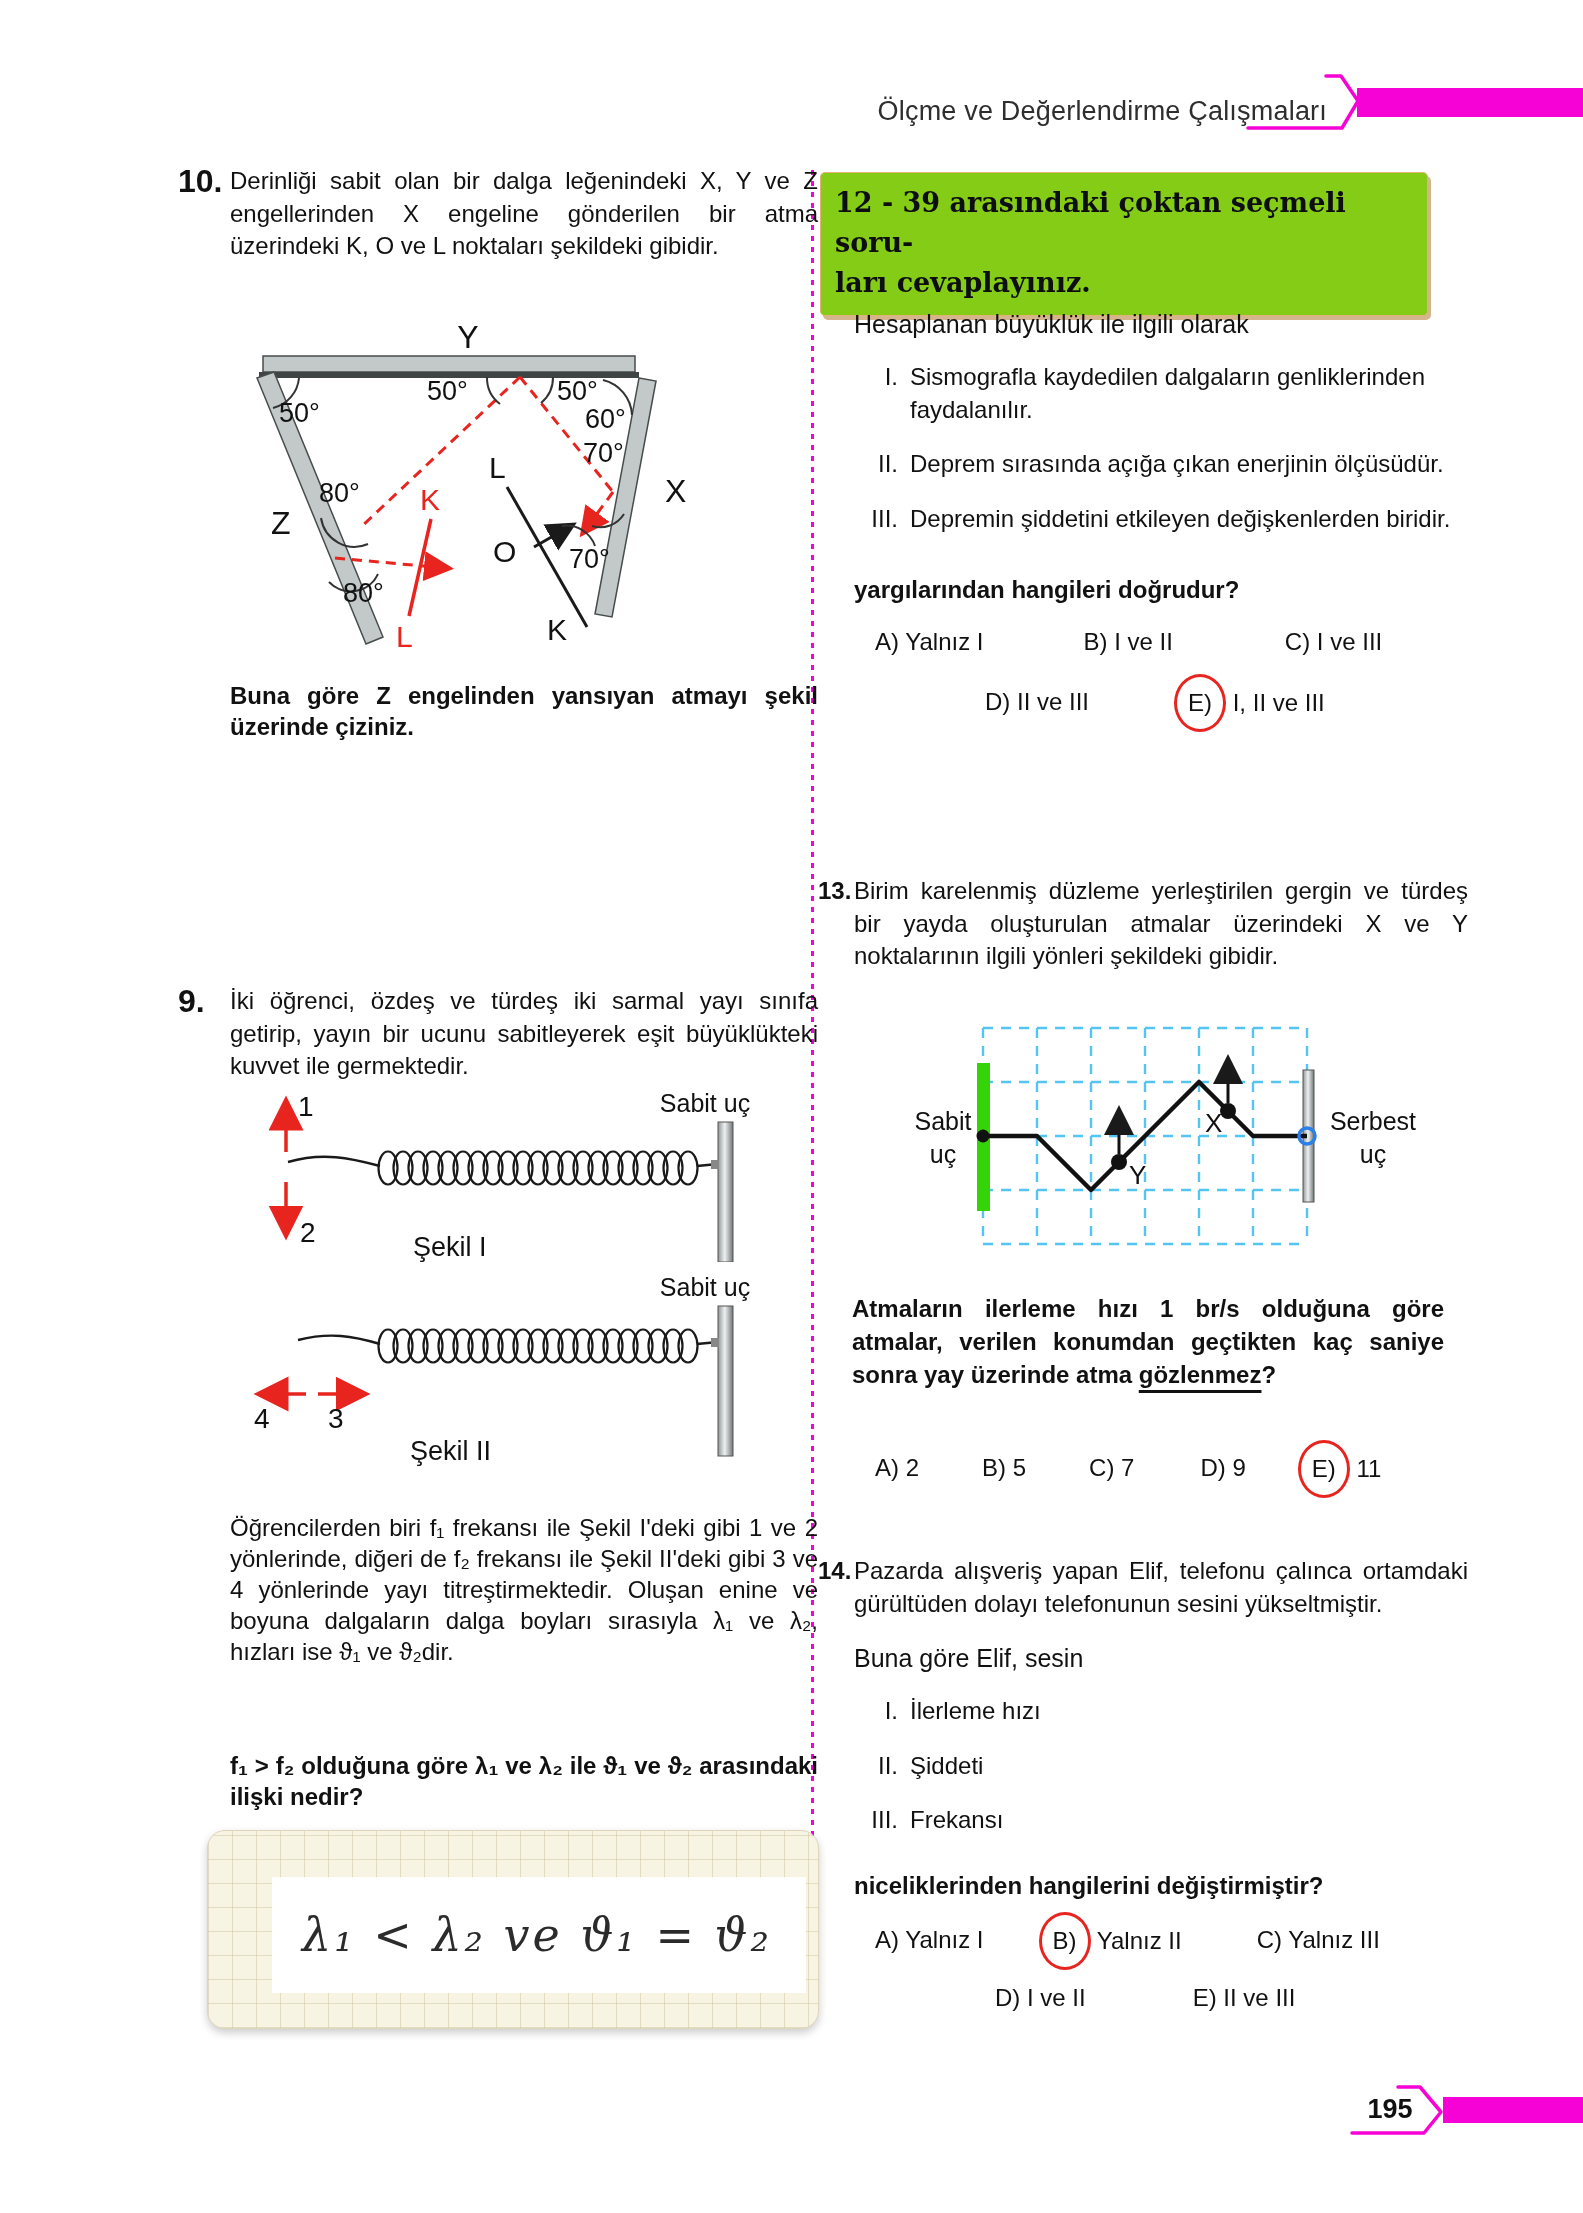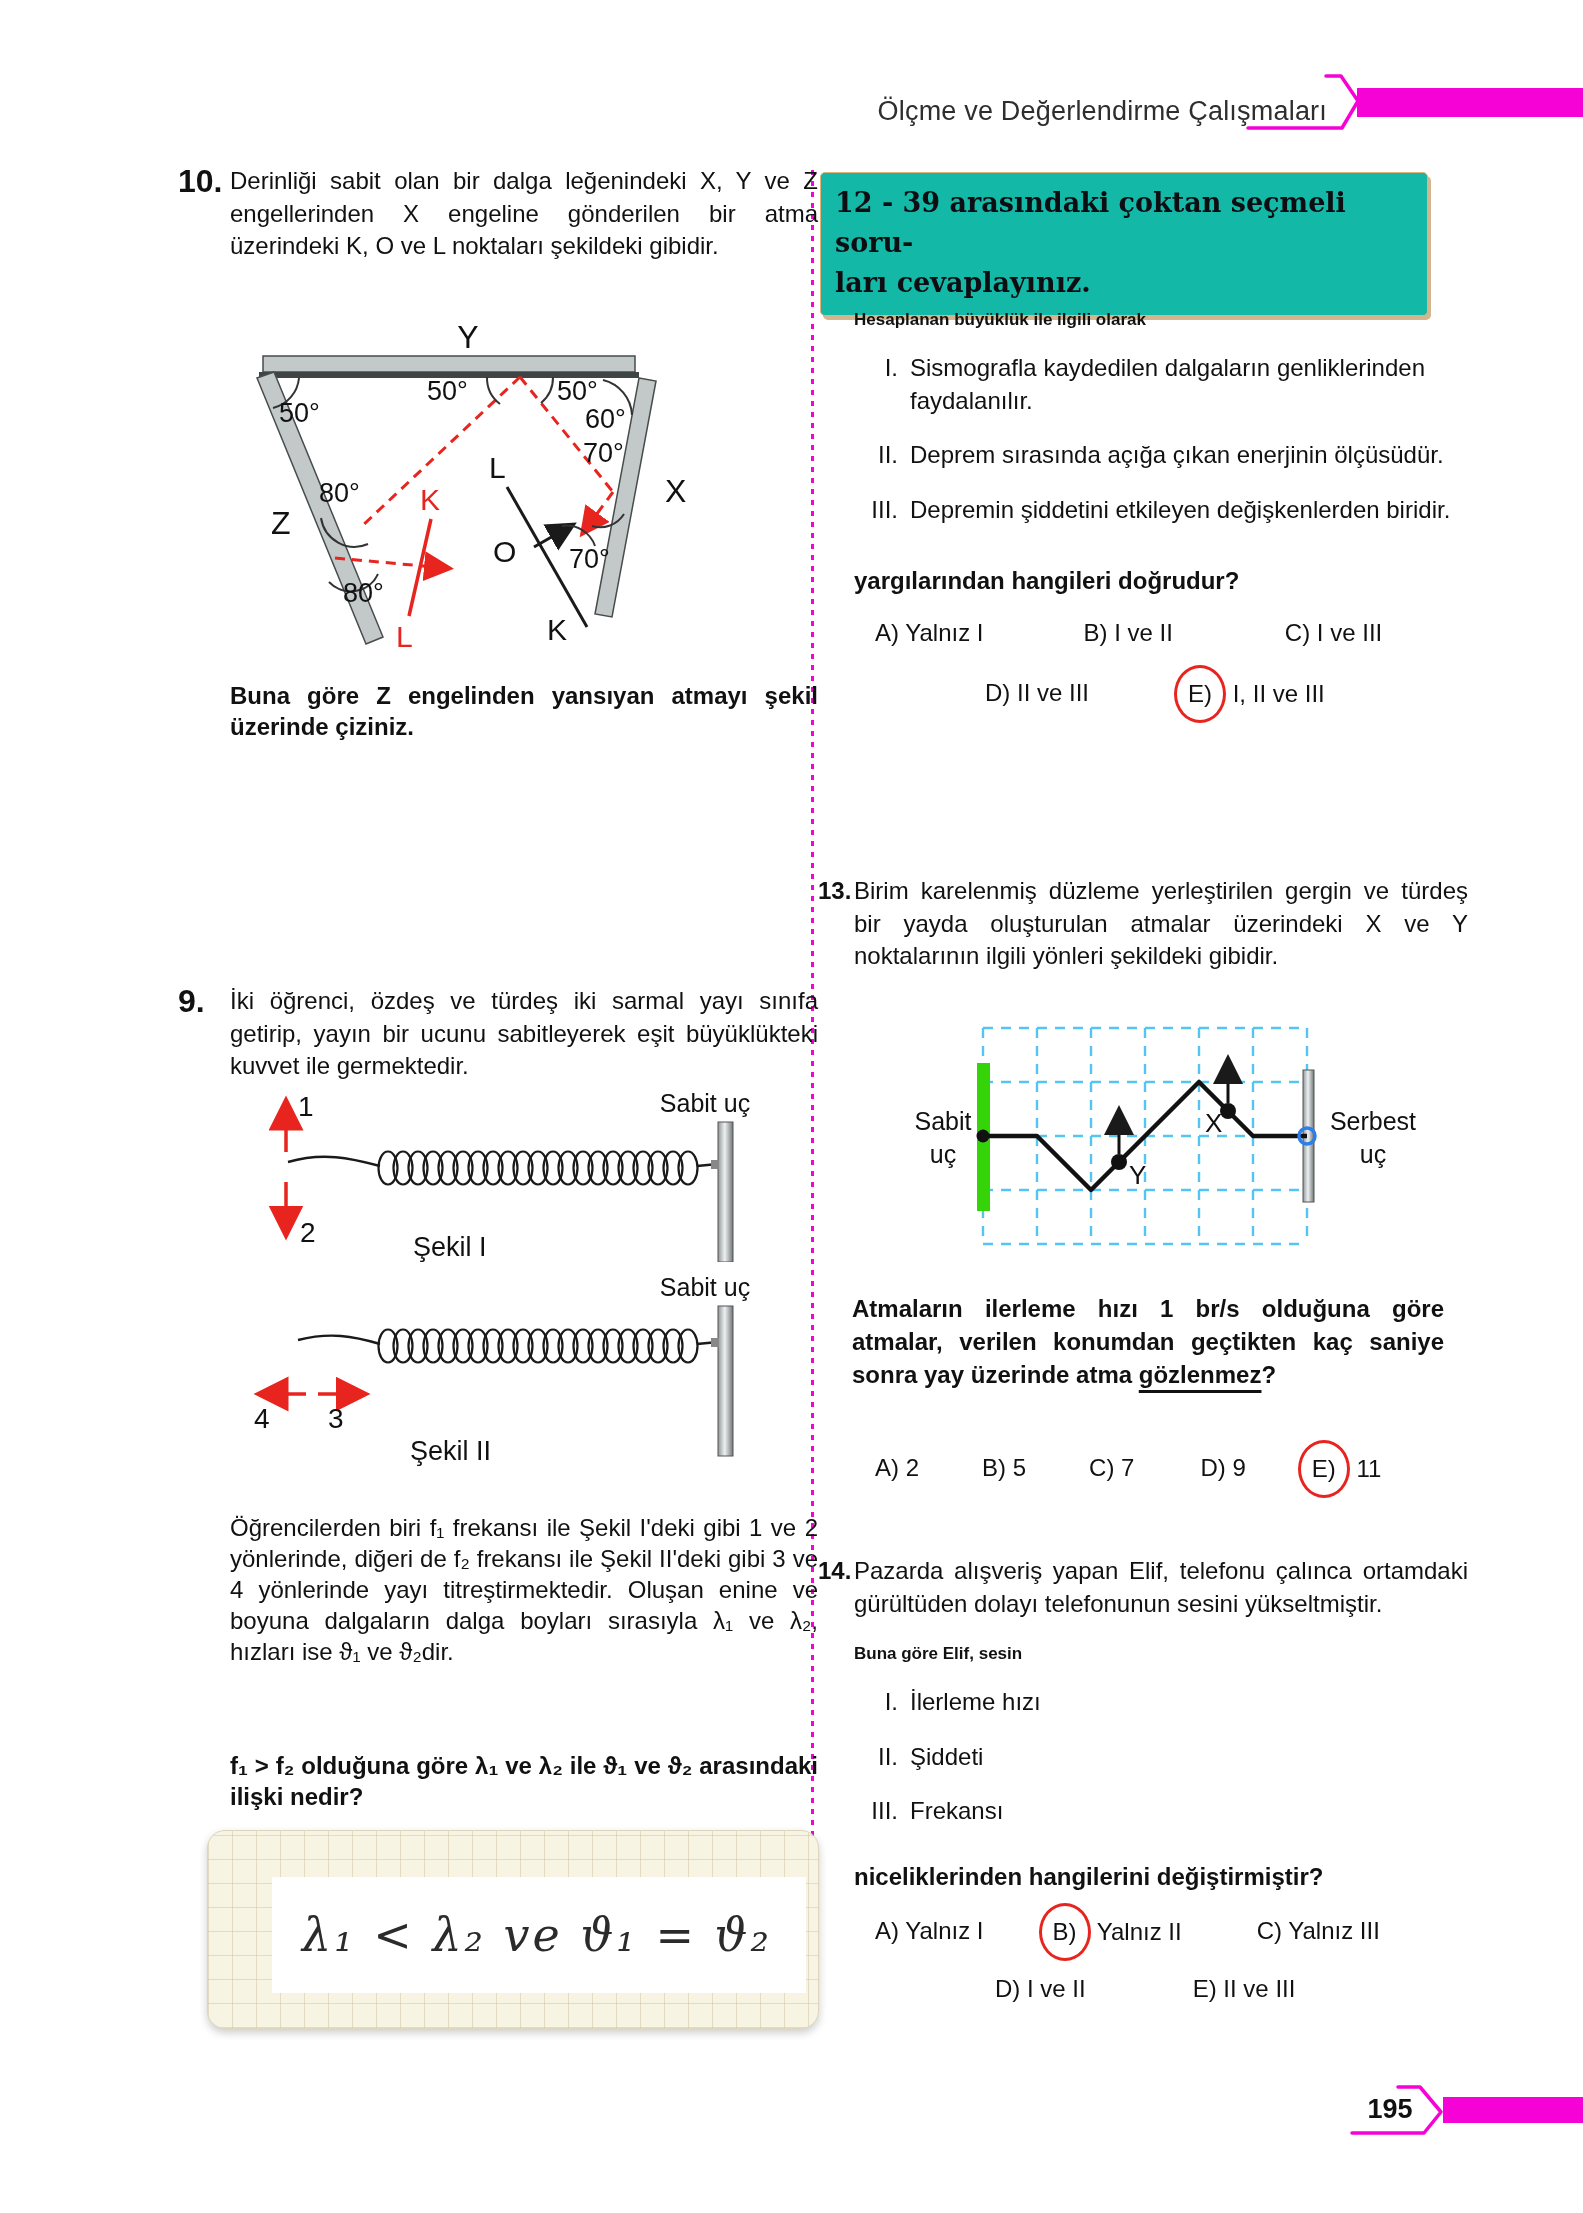--- a/index.html
+++ b/index.html
@@ -13,34 +13,34 @@
         background:repeating-linear-gradient(180deg,#f602d6 0 5px,transparent 5px 11px);}
   #footer-num{position:absolute;left:1358px;top:2094px;width:64px;text-align:center;
         font-size:27px;font-weight:bold;color:#111;}
   
   .q{display:flex;}
   .qnum{flex:none;width:52px;font-size:32px;font-weight:bold;line-height:32.5px;}
   .qnum-r{flex:none;width:36px;font-size:24px;font-weight:bold;line-height:32.5px;}
   .qbody{flex:1;font-size:24px;line-height:32.5px;text-align:justify;}
   .para{font-size:24px;line-height:31px;text-align:justify;}
   .bold{font-weight:bold;}
-  .subtitle{font-size:17px;font-weight:bold;margin-top:24px;}
+  .subtitle{font-size:25px;font-weight:normal;margin-top:24px;}
   .ritem{display:flex;margin-top:22px;font-size:24px;line-height:32.5px;}
   .rnum{flex:none;width:80px;text-align:right;padding-right:12px;}
   .rtext{flex:1;}
   .boldq{font-size:24px;font-weight:bold;line-height:33px;margin-top:38px;text-align:justify;}
   .uline{text-decoration:underline;text-decoration-thickness:3px;text-underline-offset:7px;}
   .optrow{display:flex;align-items:center;font-size:24px;margin-top:22px;}
   .opt{white-space:nowrap;}
   .circ{display:inline-flex;justify-content:center;align-items:center;
         width:46px;height:52px;border:3.5px solid #e8241f;border-radius:50%;
         margin:-12px 0 -14px -10px;}
   
   #instr-box{position:absolute;left:820px;top:172px;width:608px;box-sizing:border-box;
-        background:#14b8a6;border:1px solid #e2b277;border-radius:5px;
+        background:#84cc16;border:1px solid #e2b277;border-radius:5px;
         box-shadow:3px 4px 0 rgba(176,120,48,.55);padding:10px 16px 12px 14px;
         font-family:"DejaVu Serif","Liberation Serif",serif;font-weight:bold;
         font-size:27px;line-height:40px;color:#0d0d12;}
   
   #ans-box{position:absolute;left:207px;top:1830px;width:610px;height:197px;
         background-color:#f8f4e3;border:1px solid #ded6bc;border-radius:18px;
         box-shadow:0 4px 9px rgba(0,0,0,.2);
         background-image:
           repeating-linear-gradient(0deg,rgba(200,190,150,.45) 0 1px,transparent 1px 24px),
           repeating-linear-gradient(90deg,rgba(200,190,150,.45) 0 1px,transparent 1px 24px);}

